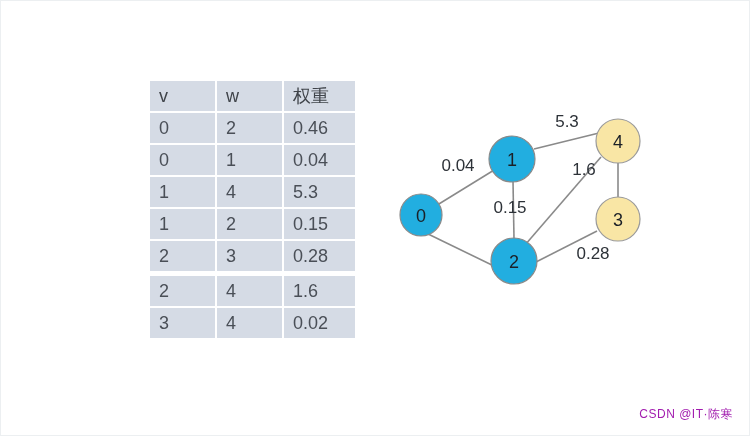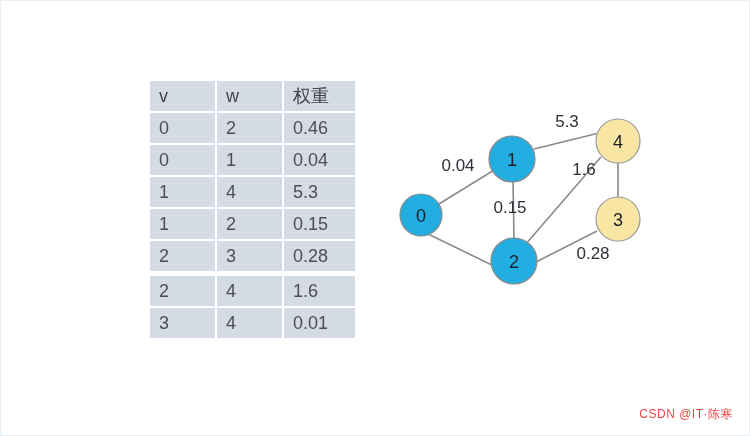--- a/index.html
+++ b/index.html
@@ -93,21 +93,21 @@
     text-anchor: middle;
     dominant-baseline: central;
   }
 
   
   #watermark {
     position: absolute;
     right: 16px;
     bottom: 12px;
     font-size: 12px;
-    color: #ef4444;
+    color: #a21caf;
     letter-spacing: 0.5px;
     white-space: nowrap;
   }
 </style>
 </head>
 <body>
 
 <div id="page">
 
   <table id="edge-table">
@@ -143,21 +143,21 @@
         <td class="col-wt">0.28</td>
       </tr>
       <tr class="gap-before">
         <td class="col-v">2</td>
         <td class="col-w">4</td>
         <td class="col-wt">1.6</td>
       </tr>
       <tr>
         <td class="col-v">3</td>
         <td class="col-w">4</td>
-        <td class="col-wt">0.01</td>
+        <td class="col-wt">0.02</td>
       </tr>
     </tbody>
   </table>
 
   <div id="graph-panel">
     <svg id="graph-svg" viewBox="0 0 300 215">
 
       <line class="edge-line" x1="35" y1="124" x2="126" y2="68"></line>
       <line class="edge-line" x1="40" y1="142" x2="110" y2="176"></line>
       <line class="edge-line" x1="148" y1="58" x2="213" y2="42"></line>

